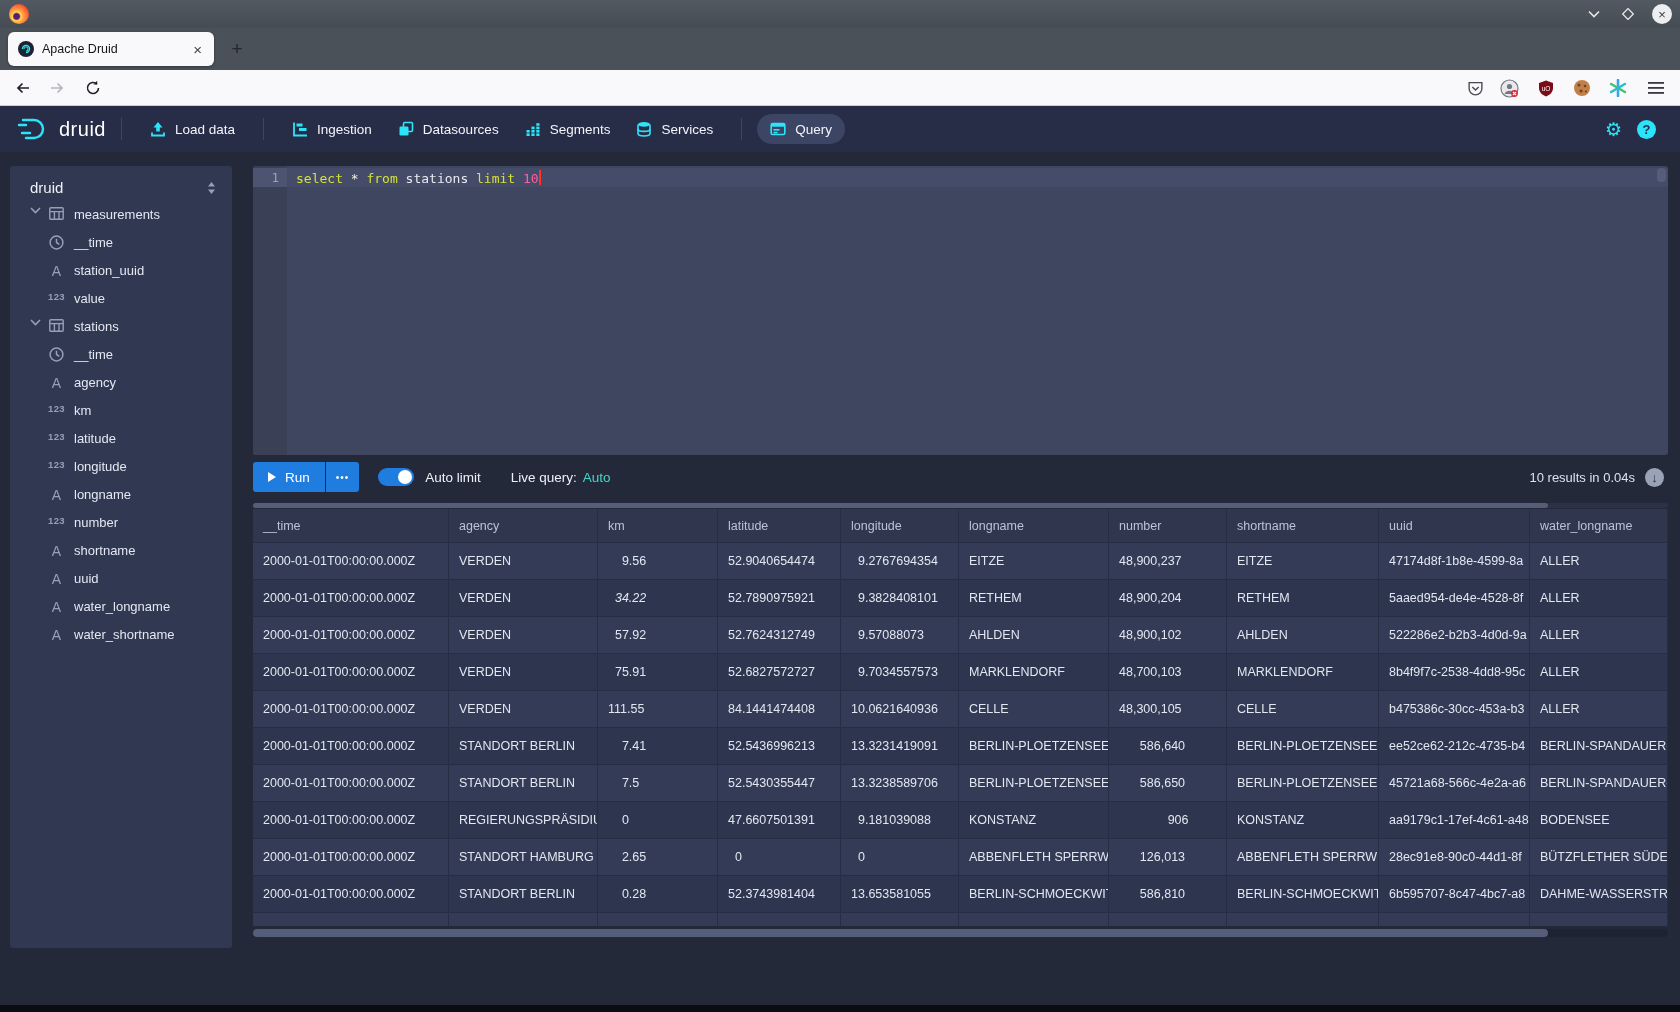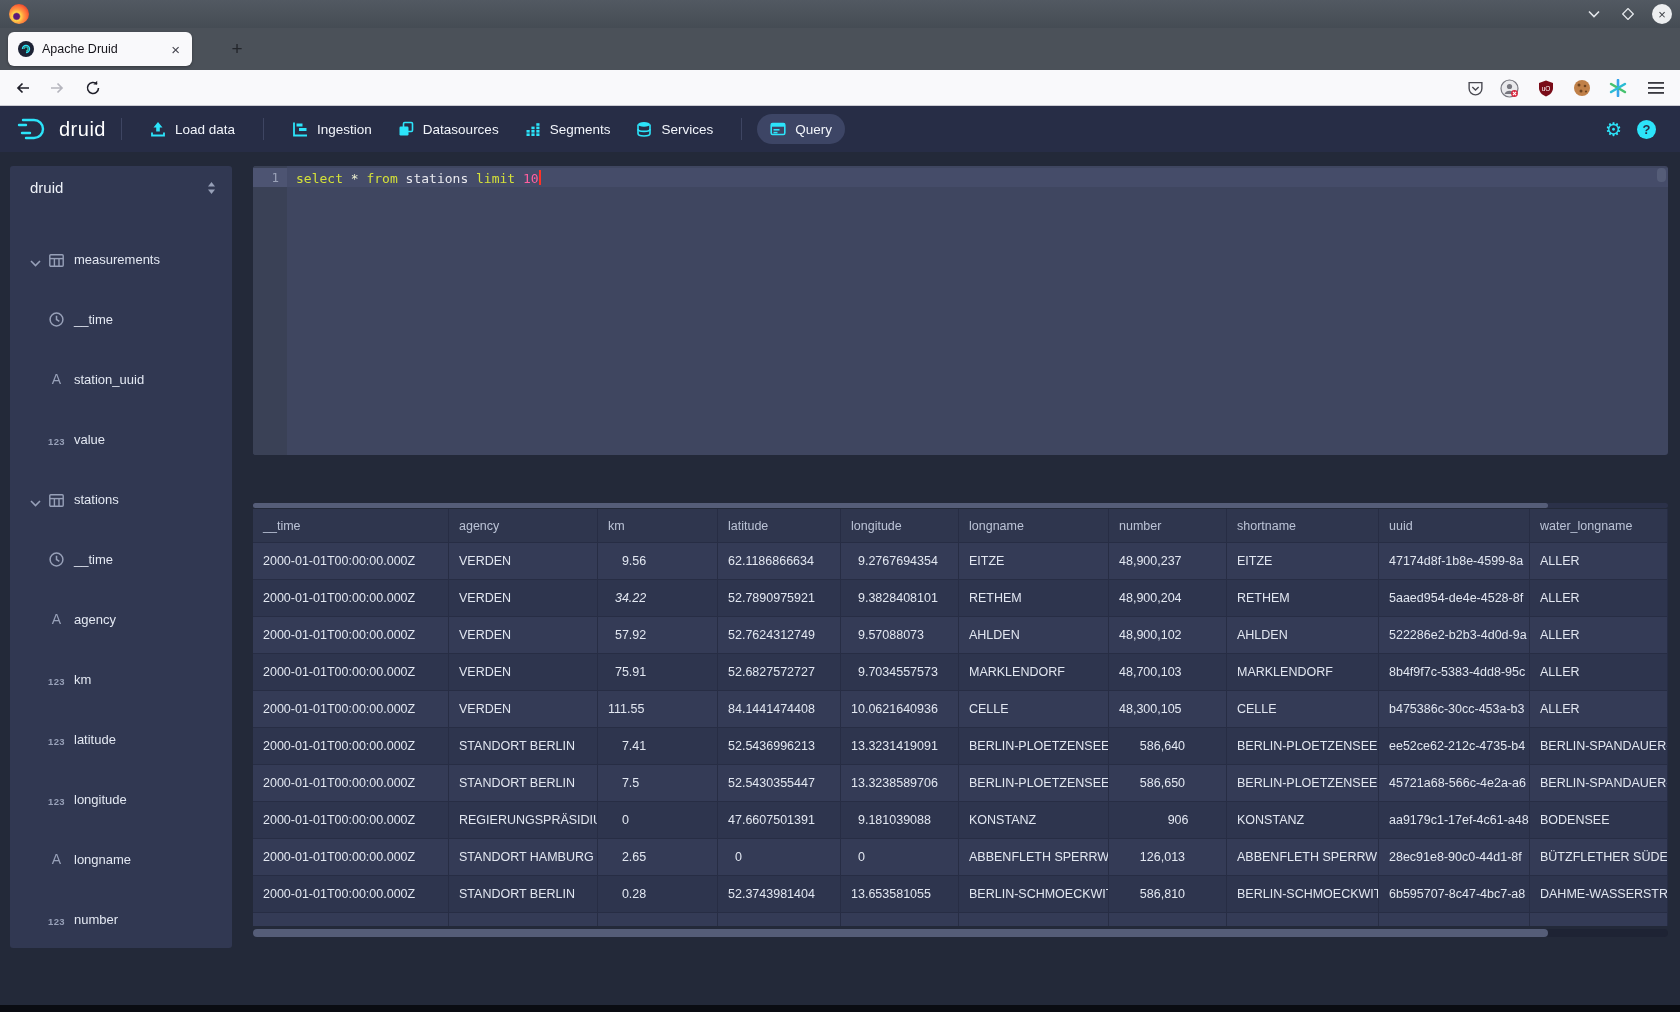--- a/index.html
+++ b/index.html
@@ -11,21 +11,21 @@
             background:linear-gradient(#525962,#454c54);display:flex;align-items:center;}
   .ff-logo{position:absolute;left:9px;top:4px;width:20px;height:20px;border-radius:50%;
            background:radial-gradient(circle at 38% 62%,#5a1a7a 0 16%,#ffd54a 24%,#ff9640 42%,#ff7139 58%,#e8442c 78%,#b5312f);}
   #win-title{flex:1;text-align:center;color:#e9ebef;font-size:13px;}
   .winbtns{position:absolute;right:8px;top:4px;display:flex;gap:14px;align-items:center;height:20px;}
   .winbtn{width:20px;height:20px;display:flex;align-items:center;justify-content:center;}
   .close-btn{background:#eceef0;border-radius:50%;color:#3c4046;font-size:13px;line-height:1;}
 
   
   #tabstrip{position:absolute;top:28px;left:0;right:0;height:42px;background:#4b5159;}
-  .tab{position:absolute;left:8px;top:4px;width:184px;height:34px;background:#f9f9fb;border-radius:6px;
+  .tab{position:absolute;left:8px;top:4px;width:206px;height:34px;background:#f9f9fb;border-radius:6px;
        display:flex;align-items:center;padding:0 10px;box-sizing:border-box;box-shadow:0 1px 3px rgba(0,0,0,.3);}
   .tab-title{flex:1;font-size:12.5px;color:#15141a;margin-left:8px;white-space:nowrap;overflow:hidden;}
   .tab-close{color:#45454e;font-size:15px;padding:0 2px;}
   .newtab{position:absolute;left:224px;top:8px;font-size:19px;color:#23262b;width:26px;height:26px;
           display:flex;align-items:center;justify-content:center;}
 
   
   #toolbar{position:absolute;top:70px;left:0;right:0;height:36px;background:#f9f9fb;
            border-bottom:1px solid #ccccd3;box-sizing:border-box;}
   .tb-ico{position:absolute;top:7px;width:22px;height:22px;display:flex;align-items:center;justify-content:center;}
@@ -48,21 +48,21 @@
   .nav-right{margin-left:auto;display:flex;gap:15px;align-items:center;padding-right:24px;}
   .gear{color:#2ce4fa;font-size:19px;line-height:1;}
   .help{width:19px;height:19px;border-radius:50%;background:#2ce4fa;color:#272d46;font-weight:bold;
         font-size:13px;display:flex;align-items:center;justify-content:center;}
 
   
   #sidebar{position:absolute;left:0;top:152px;width:242px;bottom:0;}
   #schema-panel{position:absolute;left:10px;top:14px;width:222px;height:782px;background:#313852;border-radius:3px;overflow:hidden;}
   .panel-head{display:flex;align-items:center;padding:13px 14px 11px 20px;}
   .schema-name{color:#eef1f8;font-size:15px;flex:1;}
-  .tree-item{height:28px;display:flex;align-items:flex-end;padding-left:20px;color:#e3e8f2;font-size:13px;margin-top:32px;}
+  .tree-item{height:28px;display:flex;align-items:flex-start;padding-left:20px;color:#e3e8f2;font-size:13px;}
   .chev{width:17px;display:flex;align-items:center;}
   .ticon{width:19px;margin-right:8px;display:flex;align-items:center;justify-content:center;color:#97a0b8;}
   .ticon .str{font-size:14px;color:#97a0b8;}
   .ticon .num{font-size:9.5px;font-weight:bold;color:#97a0b8;letter-spacing:.3px;}
 
   
   #main{position:absolute;left:242px;top:152px;right:0;bottom:0;}
   #editor{position:absolute;left:11px;top:14px;width:1415px;height:289px;background:#3f4660;border-radius:3px;overflow:hidden;}
   .gutter{position:absolute;left:0;top:0;bottom:0;width:34px;background:#3a4156;}
   .active-gutter{position:absolute;left:0;top:2px;width:34px;height:19px;background:#4d5472;}
@@ -452,20 +452,35 @@
     <div id="editor">
       <div class="active-line"></div>
       <div class="gutter">
         <div class="active-gutter"></div>
         <span class="ln">1</span>
       </div>
       <div class="code" id="code"><span class="tok-keyword">select</span><span class="tok-plain"> </span><span class="tok-operator">*</span><span class="tok-plain"> </span><span class="tok-keyword">from</span><span class="tok-plain"> </span><span class="tok-plain">stations</span><span class="tok-plain"> </span><span class="tok-keyword">limit</span><span class="tok-plain"> </span><span class="tok-number">10</span><span class="cursor"></span></div>
       <div class="evscroll"></div>
     </div>
 
+    <div id="runbar">
+      <div class="run-btn">
+        <span class="play"></span>
+        <span>Run</span>
+      </div>
+      <div class="more-btn">•••</div>
+      <div class="switch">
+          <div class="knob"></div>
+        </div>
+      <span class="auto-limit">Auto limit</span>
+      <span class="live-label">Live query:</span>
+      <span class="live-value">Auto</span>
+      <span class="status">10 results in 0.04s</span>
+      <span class="dl-icon">↓</span>
+    </div>
 
     <div id="splitter">
         <div class="sthumb"></div>
       </div>
 
     <div id="results">
         <div class="trow head">
           <div class="tcell" style="width: 196px;">__time</div>
           <div class="tcell" style="width: 149px;">agency</div>
           <div class="tcell" style="width: 120px;">km</div>
@@ -474,21 +489,21 @@
           <div class="tcell" style="width: 150px;">longname</div>
           <div class="tcell" style="width: 118px;">number</div>
           <div class="tcell" style="width: 152px;">shortname</div>
           <div class="tcell" style="width: 151px;">uuid</div>
           <div class="tcell" style="width: 138px;">water_longname</div>
         </div>
         <div class="trow odd">
           <div class="tcell" style="width: 196px;">2000-01-01T00:00:00.000Z</div>
           <div class="tcell" style="width: 149px;">VERDEN</div>
           <div class="tcell" style="width: 120px;">  9.56</div>
-          <div class="tcell" style="width: 123px;">62.1186866634</div>
+          <div class="tcell" style="width: 123px;">52.9040654474</div>
           <div class="tcell" style="width: 118px;"> 9.2767694354</div>
           <div class="tcell" style="width: 150px;">EITZE</div>
           <div class="tcell" style="width: 118px;">48,900,237</div>
           <div class="tcell" style="width: 152px;">EITZE</div>
           <div class="tcell" style="width: 151px;">47174d8f-1b8e-4599-8a</div>
           <div class="tcell" style="width: 138px;">ALLER</div>
         </div>
         <div class="trow even">
           <div class="tcell" style="width: 196px;">2000-01-01T00:00:00.000Z</div>
           <div class="tcell" style="width: 149px;">VERDEN</div>
@@ -515,21 +530,21 @@
         </div>
         <div class="trow even">
           <div class="tcell" style="width: 196px;">2000-01-01T00:00:00.000Z</div>
           <div class="tcell" style="width: 149px;">VERDEN</div>
           <div class="tcell" style="width: 120px;"> 75.91</div>
           <div class="tcell" style="width: 123px;">52.6827572727</div>
           <div class="tcell" style="width: 118px;"> 9.7034557573</div>
           <div class="tcell" style="width: 150px;">MARKLENDORF</div>
           <div class="tcell" style="width: 118px;">48,700,103</div>
           <div class="tcell" style="width: 152px;">MARKLENDORF</div>
-          <div class="tcell" style="width: 151px;">8b4f9f7c-5383-4dd8-95c</div>
+          <div class="tcell" style="width: 151px;">8b4f9f7c-2538-4dd8-95c</div>
           <div class="tcell" style="width: 138px;">ALLER</div>
         </div>
         <div class="trow odd">
           <div class="tcell" style="width: 196px;">2000-01-01T00:00:00.000Z</div>
           <div class="tcell" style="width: 149px;">VERDEN</div>
           <div class="tcell" style="width: 120px;">111.55</div>
           <div class="tcell" style="width: 123px;">84.1441474408</div>
           <div class="tcell" style="width: 118px;">10.0621640936</div>
           <div class="tcell" style="width: 150px;">CELLE</div>
           <div class="tcell" style="width: 118px;">48,300,105</div>

